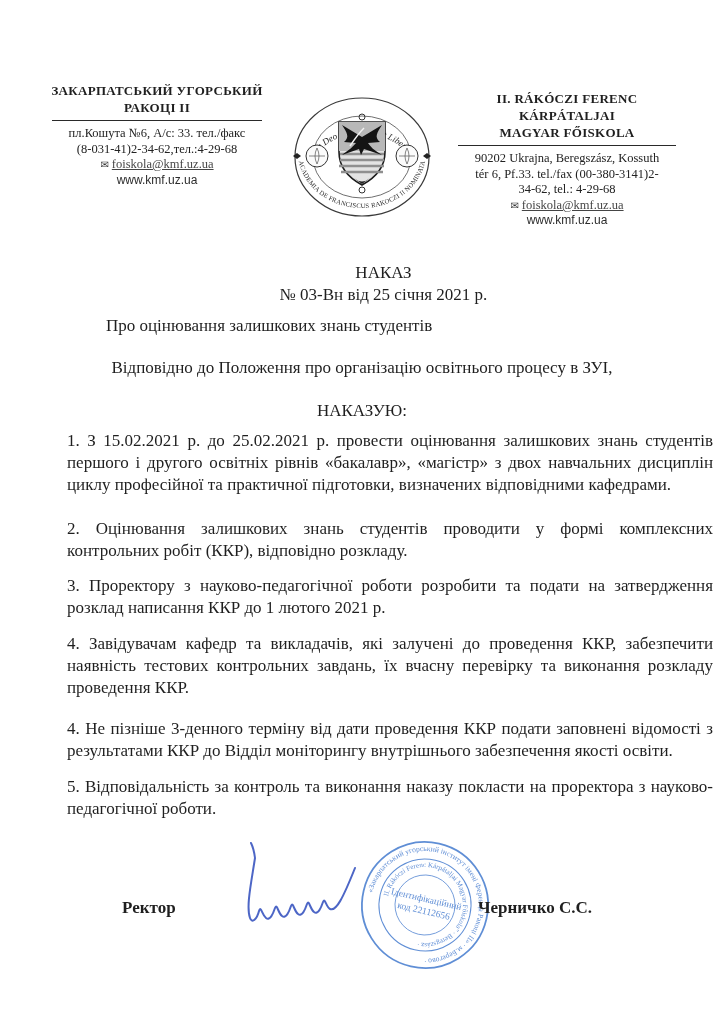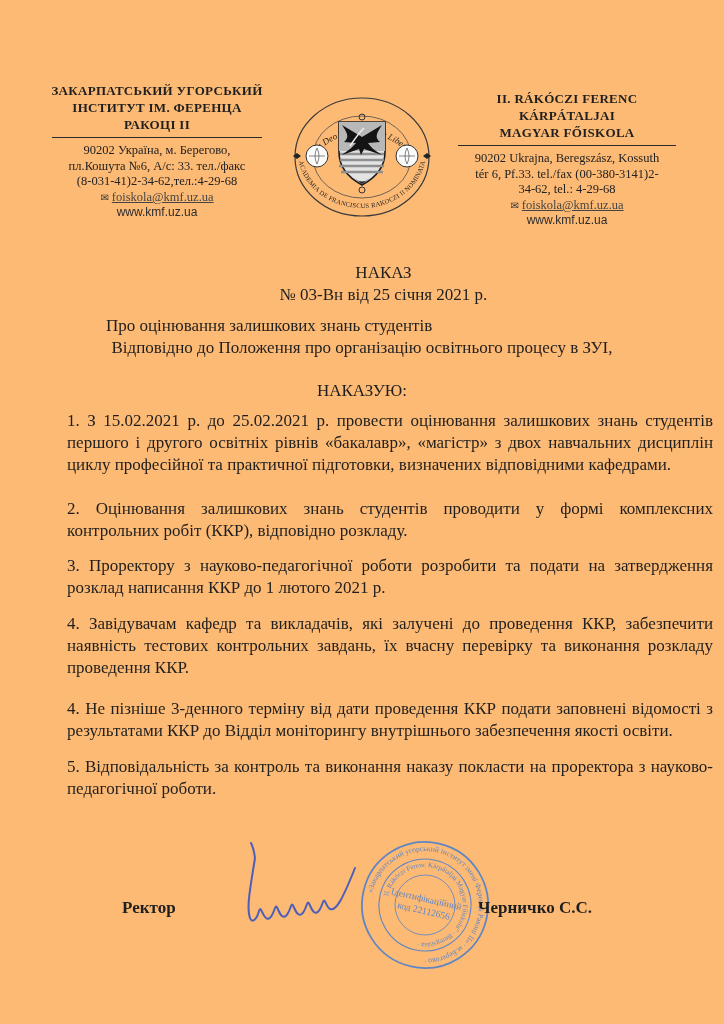--- a/index.html
+++ b/index.html
@@ -1,41 +1,41 @@
 <!DOCTYPE html>
 <html><head>
 <meta charset="utf-8">
 <style>
   html,body{margin:0;padding:0;background:#e9e9e9;}
   .page{
     position:relative;
     width:724px;height:1024px;
     margin:0 auto;
-    background:#fdba74;
+    background:#ffffff;
     font-family:"Liberation Serif", serif;
     color:#1f1f1f;
     overflow:hidden;
   }
   
   .letterhead{position:relative;height:240px;}
   .lh-block{position:absolute;text-align:center;}
   .lh-left{left:50px;top:82px;width:214px;}
   .lh-right{left:456px;top:90px;width:222px;}
   .org-name{font-weight:bold;font-size:13px;line-height:17px;letter-spacing:.3px;}
   .org-rule{border:none;border-top:1.6px solid #2a2a2a;margin:4px 2px 5px 2px;}
   .addr{font-size:12.5px;line-height:15.5px;color:#222;}
   .email-row{font-size:12.5px;line-height:15.5px;color:#454545;}
   .mail-glyph{font-size:10px;color:#333;margin-right:3px;}
   .email-link{color:#454545;text-decoration:underline;}
   .www{font-family:"Liberation Sans", sans-serif;font-size:12px;line-height:15px;color:#2c2c2c;}
   .lh-emblem{position:absolute;left:292px;top:94px;}
   
   .doc-title{margin-top:22px;text-align:center;font-size:17px;line-height:22px;padding-left:43px;}
   .doc-subject{margin-top:9px;padding-left:106px;font-size:17px;line-height:22px;}
-  .doc-preamble{text-align:center;font-size:17px;line-height:22px;}
+  .doc-preamble{margin-top:20px;text-align:center;font-size:17px;line-height:22px;}
   .doc-orderword{margin-top:21px;text-align:center;font-size:17px;line-height:22px;}
   .body-p{
     margin:14px 11px 0 67px;
     font-size:17px;line-height:22px;
     text-align:justify;
   }
   .p1{margin-top:8px;}
   .p2{margin-top:22px;}
   .p3{margin-top:13px;}
   .p5{margin-top:19px;font-family:Liberation Serif, serif;}
@@ -48,26 +48,24 @@
 </head>
 <body>
 
 <div class="page">
 
   <div class="letterhead">
 
     <div class="lh-block lh-left">
       <div class="org-name">
         <span style="display:block">ЗАКАРПАТСЬКИЙ УГОРСЬКИЙ</span>
-        <span style="display:block">ІНСТИТУТ ІМ. ФЕРЕНЦА</span>
         <span style="display:block">РАКОЦІ II</span>
       </div>
       <hr class="org-rule">
       <div class="addr">
-        <span style="display:block">90202 Україна, м. Берегово,</span>
         <span style="display:block">пл.Кошута №6, А/с: 33. тел./факс</span>
         <span style="display:block">(8-031-41)2-34-62,тел.:4-29-68</span>
       </div>
       <div class="email-row">
         <span class="mail-glyph">✉</span><span class="email-link">foiskola@kmf.uz.ua</span>
       </div>
       <div class="www">www.kmf.uz.ua</div>
     </div>
 
     <svg class="lh-emblem" width="140" height="130" viewBox="0 0 140 130">

